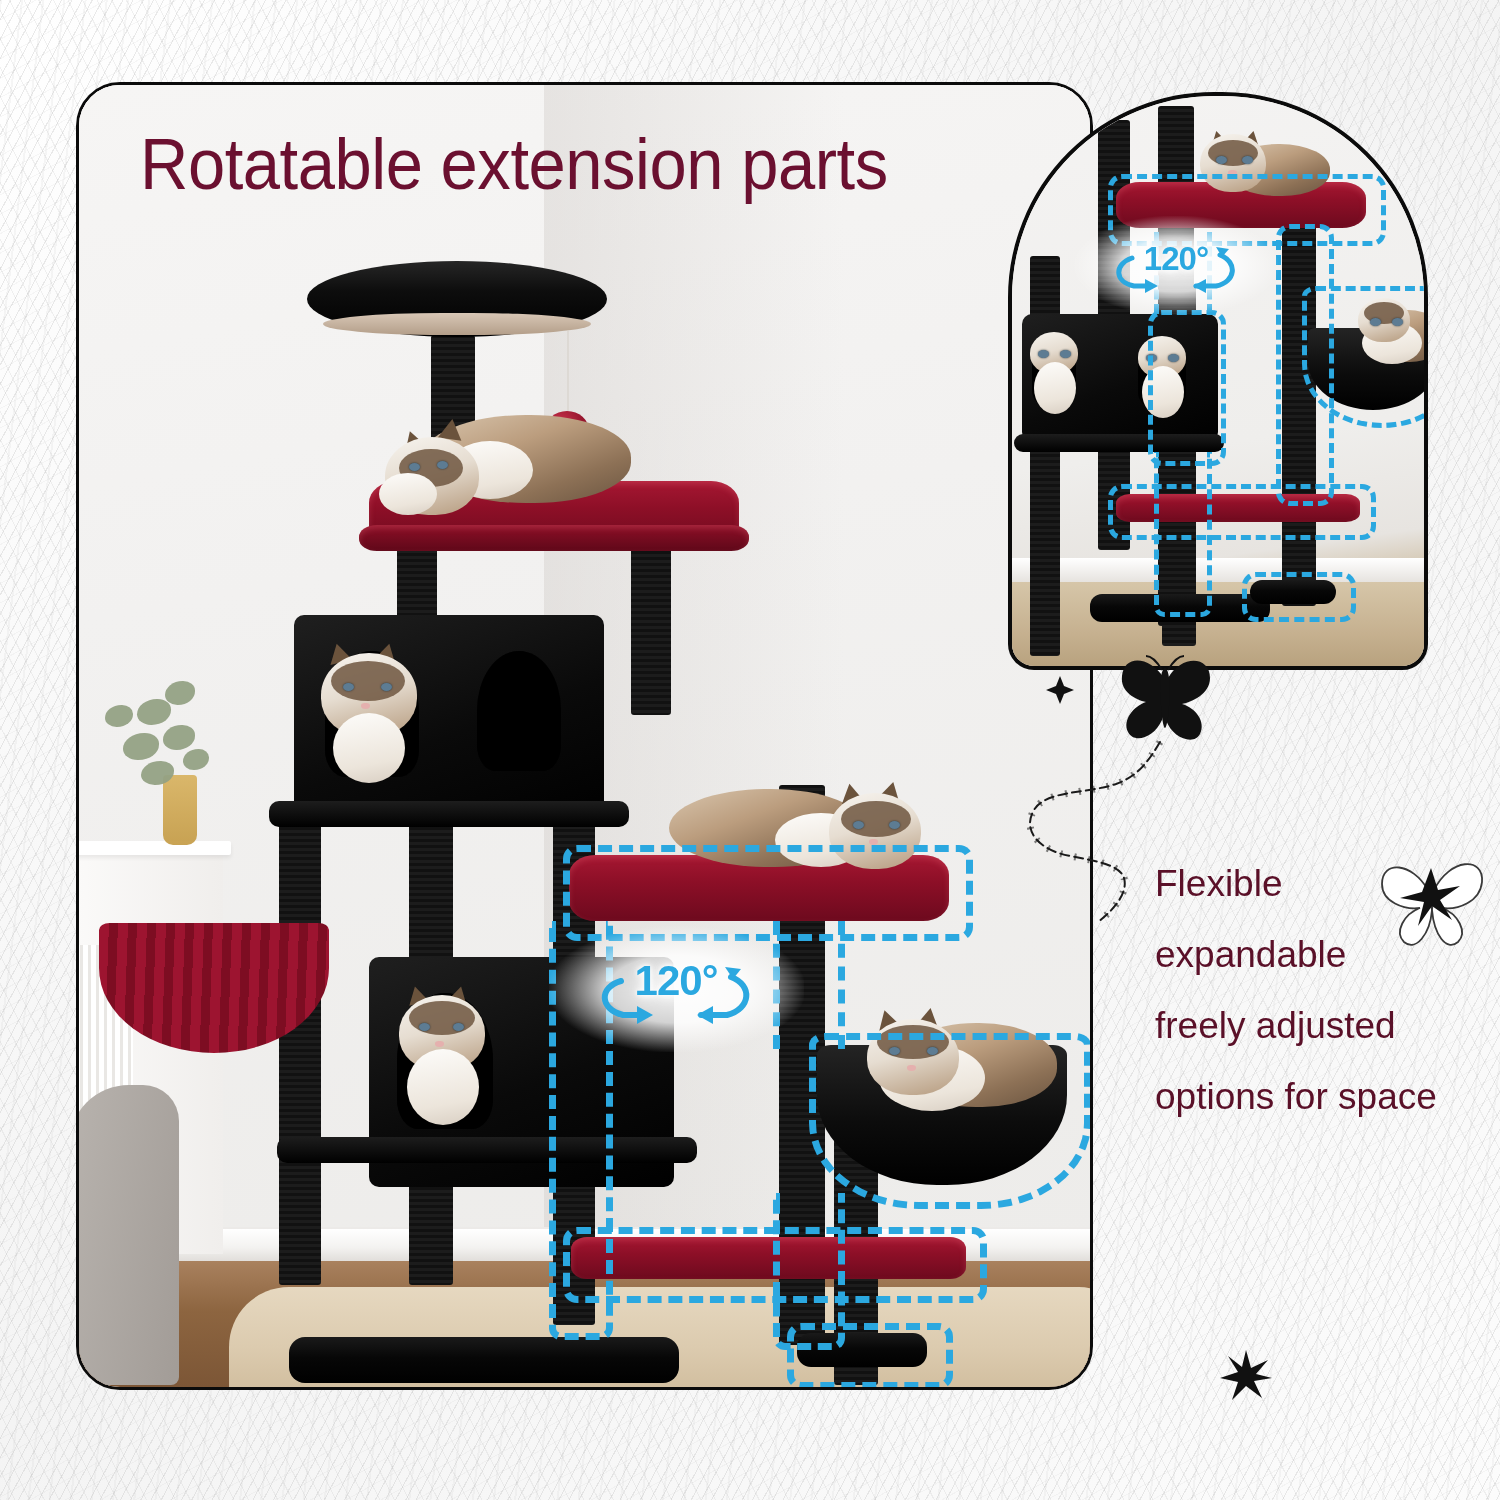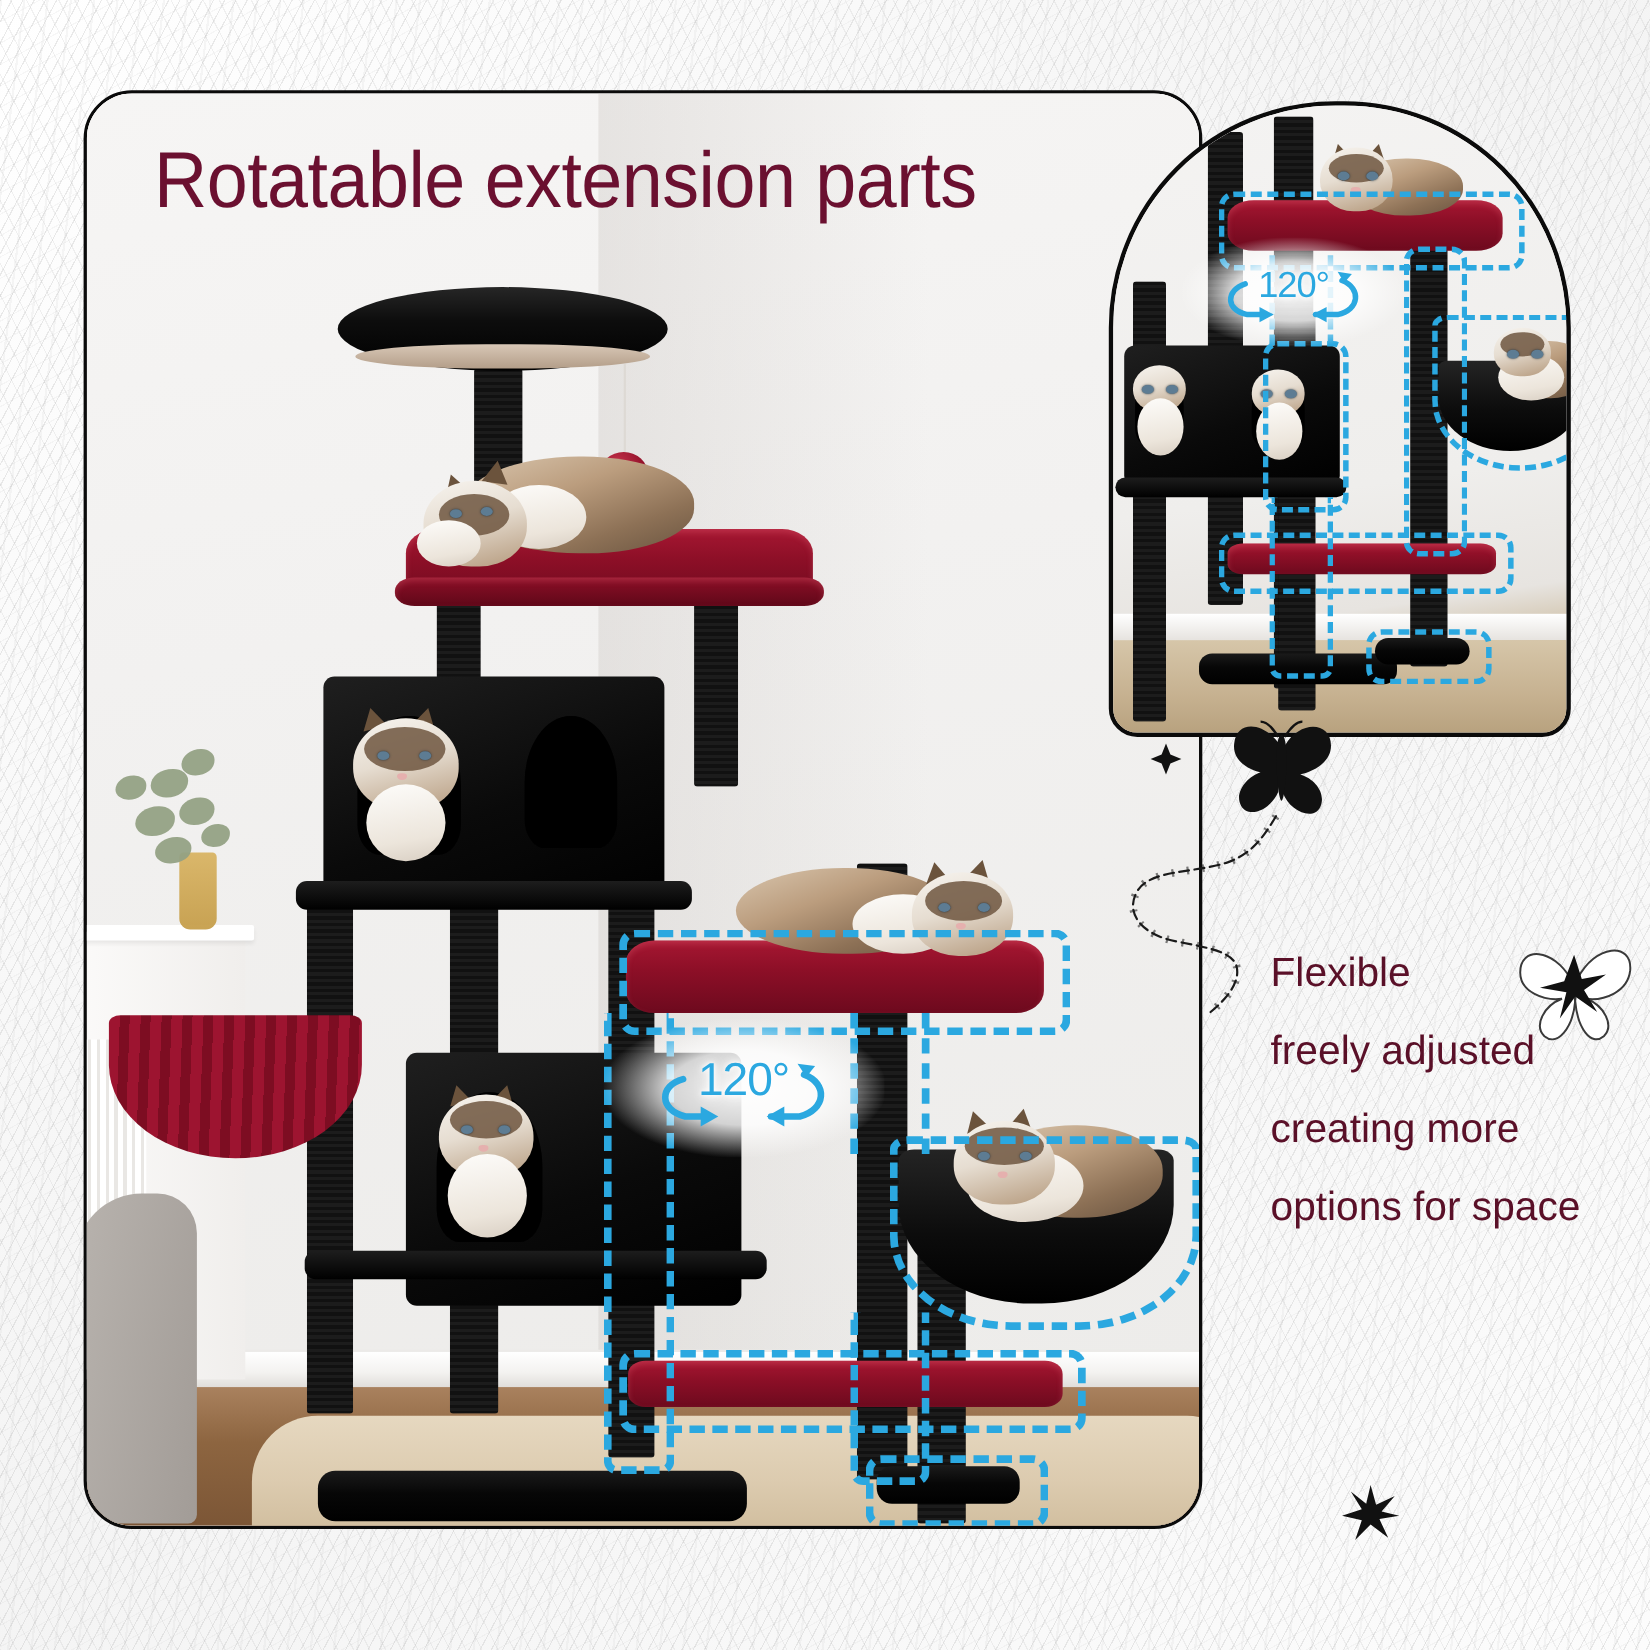--- a/index.html
+++ b/index.html
@@ -93,21 +93,21 @@
   .cat-eye{position:absolute;width:11px;height:8px;border-radius:50%;
     background:#5d7c93;box-shadow:0 0 2px #22313c;}
   .cat-nose{position:absolute;width:9px;height:6px;border-radius:50% 50% 60% 60%;background:#e5b0ae;}
   
   .dash{position:absolute;border:7px dashed #2ba8e0;background:transparent;}
   .dash-r{border-radius:14px;}
   
   .deg-badge{position:absolute;display:flex;align-items:center;justify-content:center;}
   .deg-badge .glow{position:absolute;width:150%;height:150%;left:-25%;top:-25%;
     background:radial-gradient(ellipse at center,rgba(255,255,255,.96) 0%,rgba(255,255,255,.82) 38%,rgba(255,255,255,0) 72%);}
-  .deg-text{position:relative;font-weight:normal;color:#2ba8e0;letter-spacing:-1px;
+  .deg-text{position:relative;font-weight:bold;color:#2ba8e0;letter-spacing:-1px;
     text-shadow:0 0 8px #fff,0 0 14px #fff,0 0 4px #fff;}
   
   #inset-panel{
     position:absolute;left:1008px;top:92px;width:412px;height:570px;
     border:4px solid #0b0b0b;
     border-radius:206px 206px 26px 26px;
     overflow:hidden;background:#efeeec;
   }
   .inset-room{position:absolute;inset:0;
     background:linear-gradient(172deg,#f4f3f2 0%,#efeeec 60%,#e7e4e0 78%,#cdbda2 86%,#c2ae8e 100%);}
@@ -385,16 +385,16 @@
   <path d="M62 44 C78 12 112 10 110 36 C108 56 86 64 70 62 C86 68 96 86 86 96 C74 106 62 88 60 64 Z" fill="#ffffff" stroke="#3a3a3a" stroke-width="1.8"></path>
   <path d="M59 22 L66 44 L88 40 L68 54 L80 74 L60 60 L46 80 L52 56 L28 52 L50 46 Z" fill="#111"></path>
 </svg>
 
 <svg style="position:absolute;left:1218px;top:1348px;width:56px;height:56px;" viewBox="0 0 56 56">
   <path d="M28 2 L33 20 L50 12 L38 26 L54 30 L36 33 L44 50 L28 38 L14 52 L20 34 L2 30 L20 24 L10 8 L24 19 Z" fill="#111"></path>
 </svg>
 
 <div id="copy-block">
   <div class="copy-line">Flexible</div>
+  <div class="copy-line">expandable</div>
   <div class="copy-line">freely adjusted</div>
-  <div class="copy-line">creating more</div>
   <div class="copy-line">options for space</div>
 </div>
 
 </body></html>

